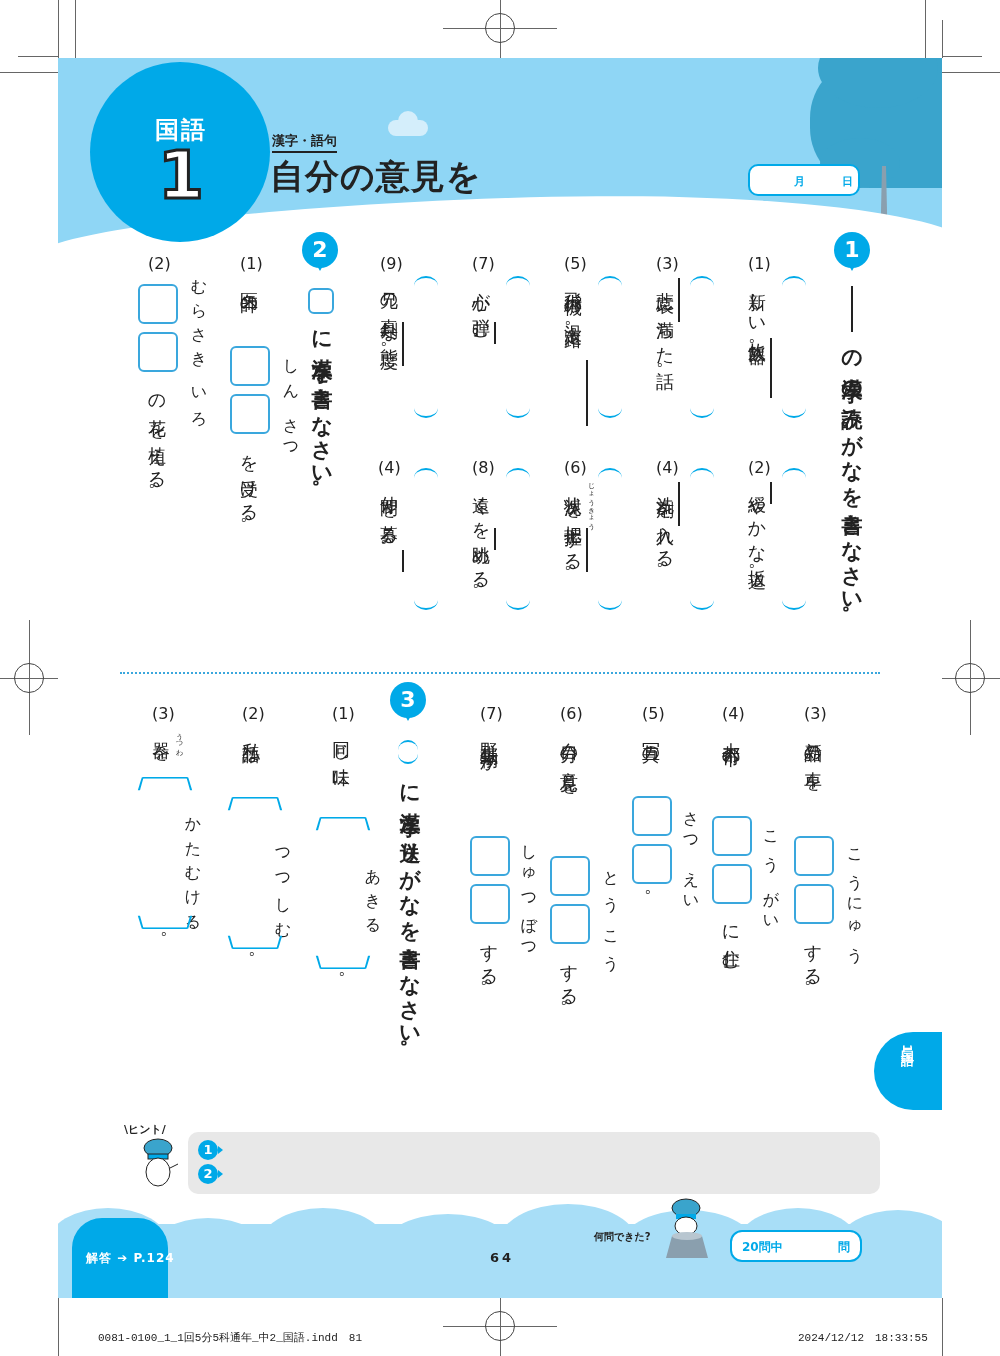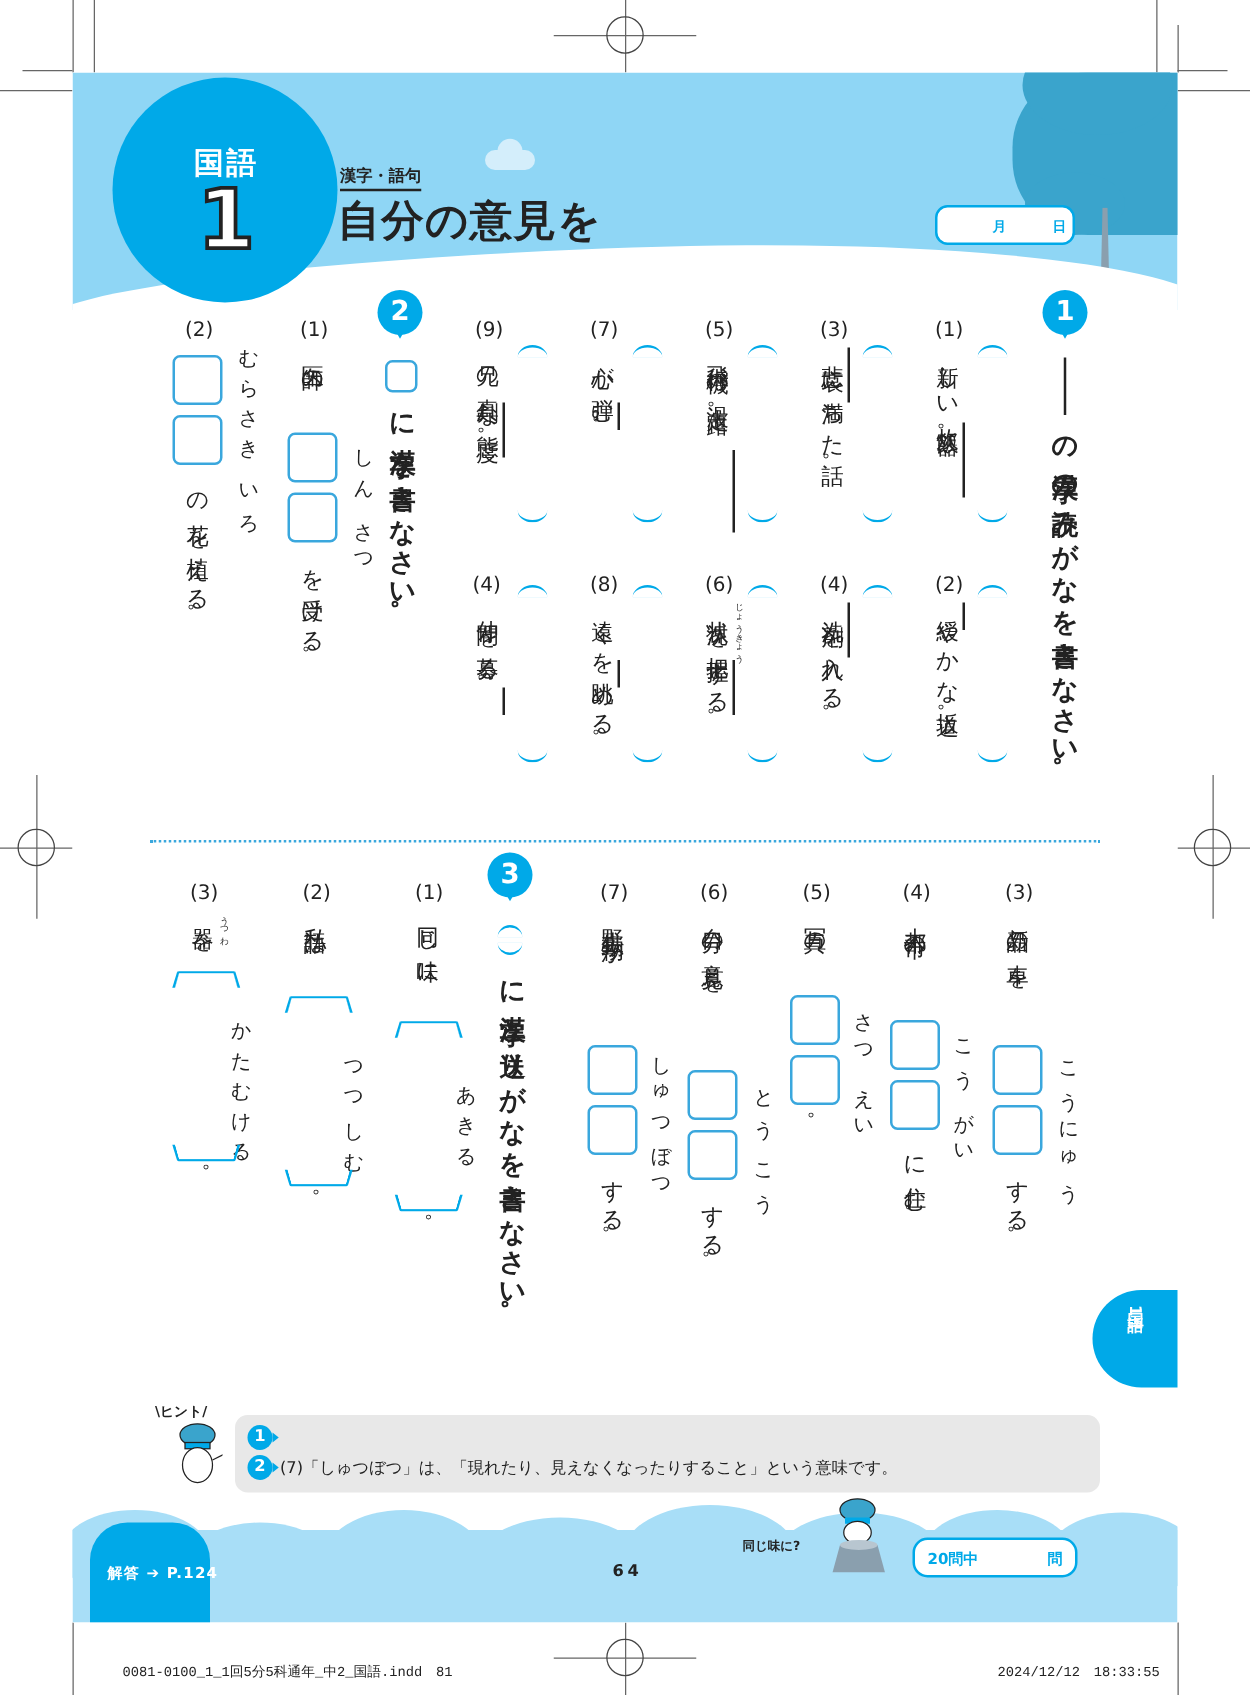--- a/index.html
+++ b/index.html
@@ -281,36 +281,35 @@
     <rect x="10" y="16" width="20" height="5" fill="#00a9e8" stroke="#222" stroke-width="1"></rect>
     <ellipse cx="20" cy="34" rx="12" ry="14" fill="#fff" stroke="#222" stroke-width="1"></ellipse>
     <line x1="32" y1="30" x2="44" y2="24" stroke="#222" stroke-width="1"></line>
   </svg>
   <div class="hint-box"></div>
   <div class="hint-row" style="top:1082px;">
     <span class="hint-badge">1</span>
   </div>
   <div class="hint-row" style="top:1106px;">
     <span class="hint-badge">2</span>
-    <span>(7)「しゅつぼつ」は、「現れたり、見えなくなったりすること」という意味です。</span>
   </div>
 
   <div class="footer-bump" style="left:-10px;top:1150px;width:120px;height:70px;"></div>
   <div class="footer-bump" style="left:90px;top:1160px;width:120px;height:70px;"></div>
   <div class="footer-bump" style="left:200px;top:1150px;width:130px;height:80px;"></div>
   <div class="footer-bump" style="left:320px;top:1156px;width:140px;height:80px;"></div>
   <div class="footer-bump" style="left:440px;top:1146px;width:140px;height:80px;"></div>
   <div class="footer-bump" style="left:560px;top:1152px;width:140px;height:80px;"></div>
   <div class="footer-bump" style="left:680px;top:1150px;width:120px;height:70px;"></div>
   <div class="footer-bump" style="left:780px;top:1152px;width:120px;height:70px;"></div>
   <div class="footer-band"></div>
   <div class="answer-tab"></div>
   <div class="answer-text">解答 ➔ P.124</div>
   <div class="page-num">64</div>
-  <div class="how-many">同じ味に?</div>
+  <div class="how-many">何問できた?</div>
   <svg class="stump" viewBox="0 0 50 60" style="top:1140px;height:60px;">
     <ellipse cx="22" cy="10" rx="14" ry="9" fill="#3aa4cc" stroke="#222" stroke-width="1"></ellipse>
     <rect x="12" y="16" width="20" height="5" fill="#00a9e8"></rect>
     <ellipse cx="22" cy="28" rx="11" ry="9" fill="#fff" stroke="#222" stroke-width="1"></ellipse>
     <polygon points="8,38 38,38 44,60 2,60" fill="#8a9fae"></polygon>
     <ellipse cx="23" cy="38" rx="15" ry="4" fill="#b8c6d0"></ellipse>
   </svg>
   <div class="score-box">
     <span style="left:10px;">20問中</span>
     <span style="left:106px;">問</span>

